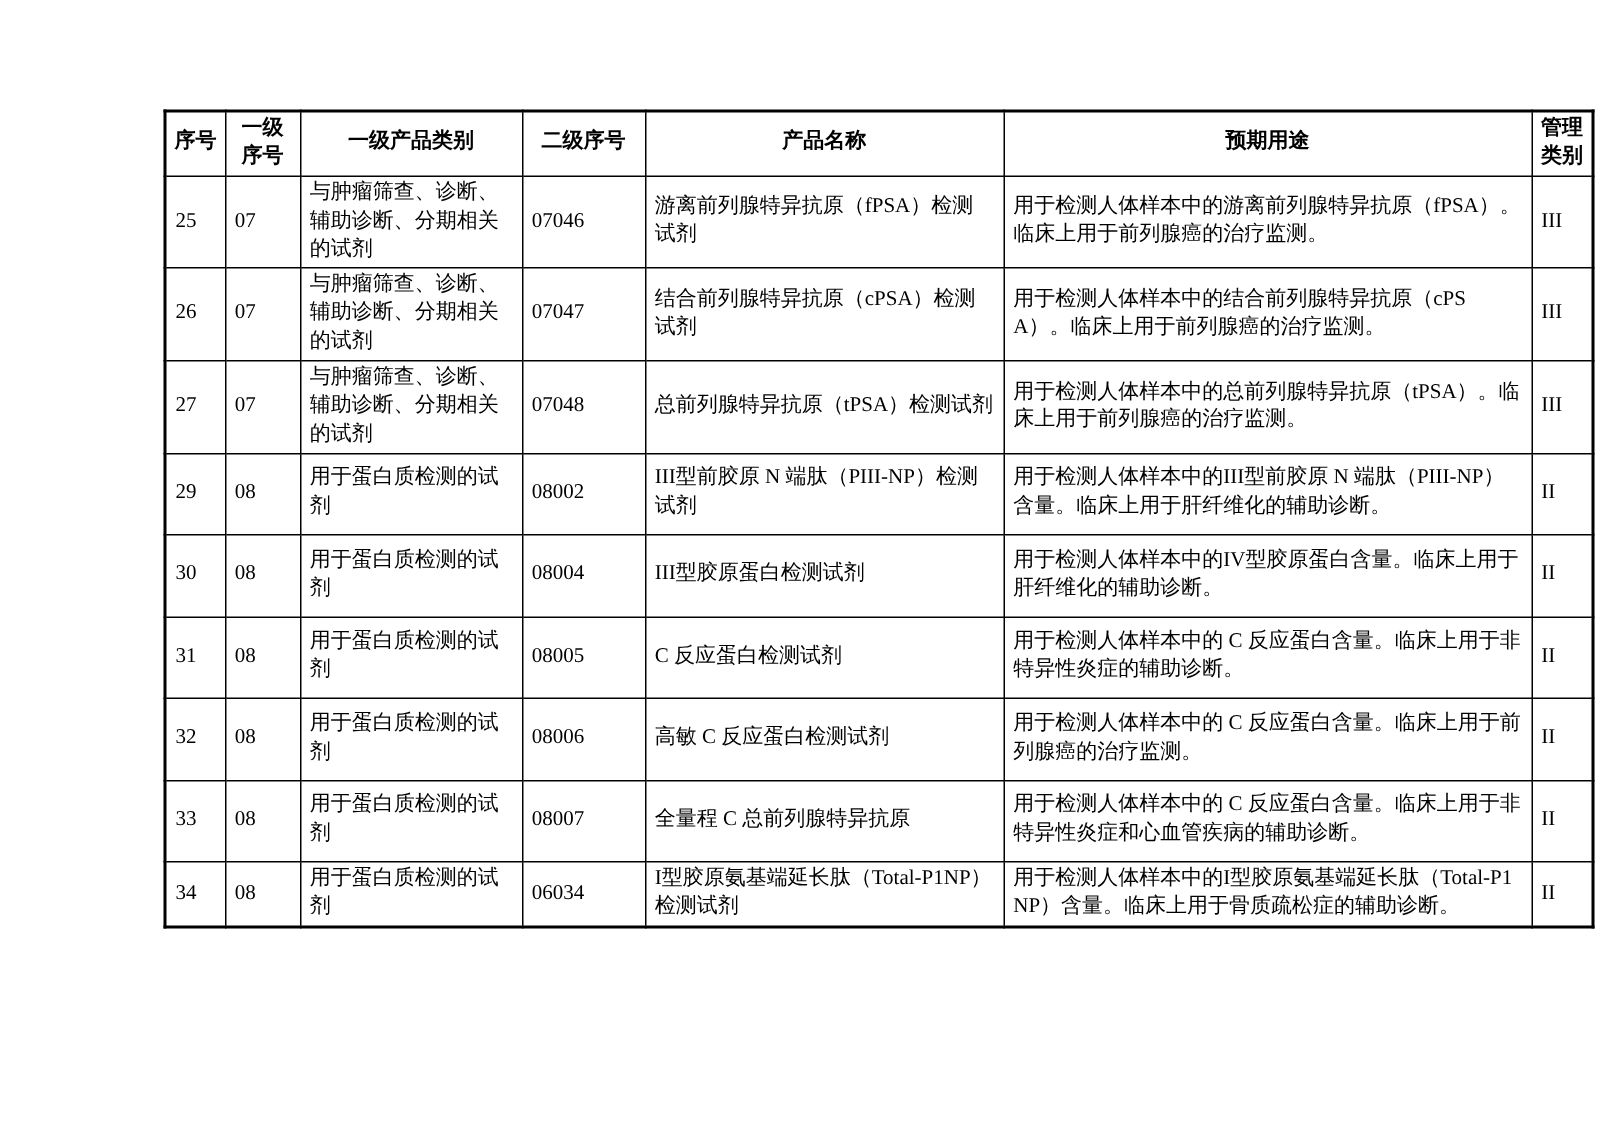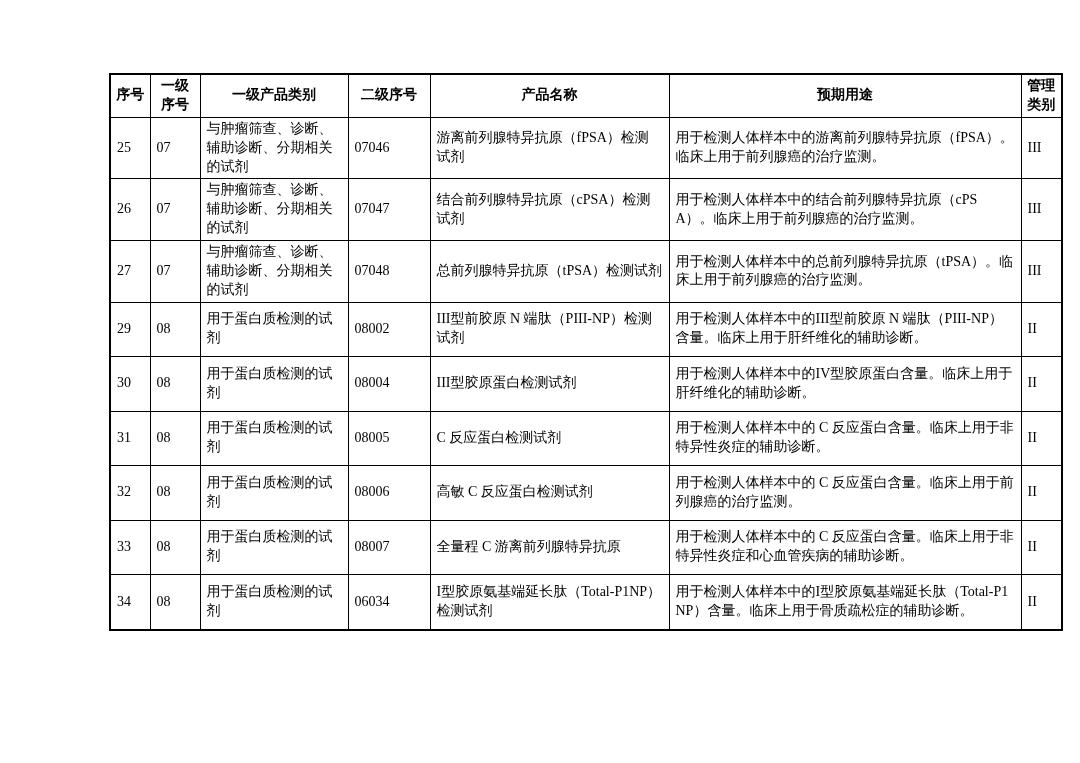--- a/index.html
+++ b/index.html
@@ -136,25 +136,25 @@
         <td class="center">08006</td>
         <td class="left">高敏 C 反应蛋白检测试剂</td>
         <td class="left">用于检测人体样本中的 C 反应蛋白含量。临床上用于前列腺癌的治疗监测。</td>
         <td class="center">II</td>
       </tr>
       <tr style="height:54px">
         <td class="center">33</td>
         <td class="center">08</td>
         <td class="left">用于蛋白质检测的试剂</td>
         <td class="center">08007</td>
-        <td class="left">全量程 C 游离前列腺特异抗原</td>
+        <td class="left">全量程 C 总前列腺特异抗原</td>
         <td class="left">用于检测人体样本中的 C 反应蛋白含量。临床上用于非特异性炎症和心血管疾病的辅助诊断。</td>
         <td class="center">II</td>
       </tr>
-      <tr style="height:56px">
+      <tr style="height:44px">
         <td class="center">34</td>
         <td class="center">08</td>
         <td class="left">用于蛋白质检测的试剂</td>
         <td class="center">06034</td>
         <td class="left">I型胶原氨基端延长肽（Total-P1NP）检测试剂</td>
         <td class="left">用于检测人体样本中的I型胶原氨基端延长肽（Total-P1NP）含量。临床上用于骨质疏松症的辅助诊断。</td>
         <td class="center">II</td>
       </tr>
     </tbody>
   </table>

